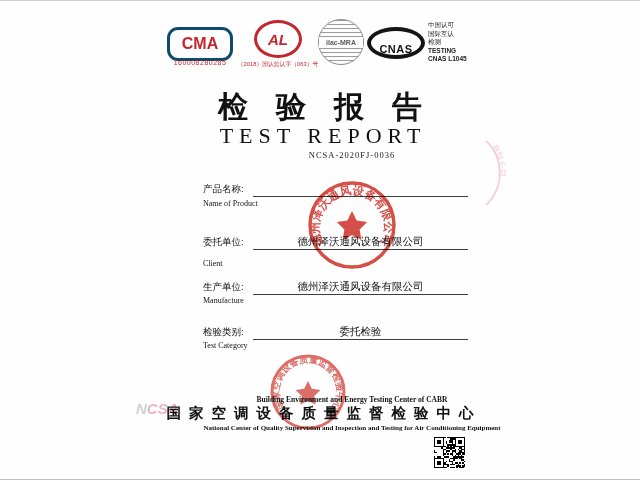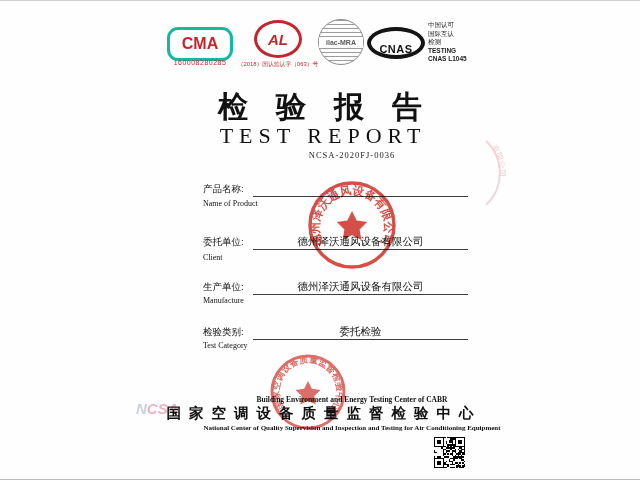--- a/index.html
+++ b/index.html
@@ -2,21 +2,21 @@
 <html><head>
 <meta charset="utf-8">
 <style>
   html,body{margin:0;padding:0;background:#e8e8e8;}
   #page{position:relative;width:640px;height:480px;background:#fefefe;overflow:hidden;
         font-family:"Liberation Sans",sans-serif;color:#1a1a1a;
         border-top:1px solid #cfcfcf;border-bottom:1px solid #bdbdbd;box-sizing:border-box;}
   .abs{position:absolute;}
   .ctr{left:0;width:640px;text-align:center;padding-left:32px;}
   
-  .cma-box{left:167px;top:26px;width:60px;height:28px;border:3px solid #14b8a6;border-radius:11px;
+  .cma-box{left:167px;top:26px;width:60px;height:28px;border:3px solid #0c4a6e;border-radius:11px;
            display:flex;align-items:center;justify-content:center;text-align:center;}
   .cma-box span{color:#c4262d;font-weight:bold;font-size:16px;letter-spacing:0px;}
   .cma-num{left:156px;top:58px;width:88px;text-align:center;font-size:7px;color:#c4262d;letter-spacing:.5px;}
   .cal-box{left:254px;top:19px;width:42px;height:32px;border:3px solid #c4262d;border-radius:50%;
            display:flex;align-items:center;justify-content:center;}
   .cal-box span{color:#c4262d;font-weight:bold;font-size:15px;font-style:italic;}
   .cal-cap{left:232px;top:59px;width:92px;text-align:center;font-size:5.8px;color:#c4262d;}
   .ilac{left:318px;top:18px;width:44px;height:44px;border-radius:50%;border:1px solid #8a8a8a;
         background:repeating-linear-gradient(#9c9c9c 0 1px,transparent 1px 4px);
         display:flex;align-items:center;justify-content:center;}
@@ -79,21 +79,21 @@
 
   <div class="abs ctr title-zh">检验报告</div>
   <div class="abs ctr title-en">TEST REPORT</div>
   <div class="abs ctr report-no">NCSA-2020FJ-0036</div>
 
   <div class="abs lbl-zh" style="top:182px">产品名称:</div>
   <div class="abs lbl-en" style="top:198px">Name of Product</div>
   <div class="abs fline" style="top:195px"></div>
 
   <div class="abs lbl-zh" style="top:235px">委托单位:</div>
-  <div class="abs lbl-en" style="top:252px">Client</div>
+  <div class="abs lbl-en" style="top:258px">Client</div>
   <div class="abs fval" style="top:234px">德州泽沃通风设备有限公司</div>
   <div class="abs fline" style="top:248px"></div>
 
   <div class="abs lbl-zh" style="top:280px">生产单位:</div>
   <div class="abs lbl-en" style="top:295px">Manufacture</div>
   <div class="abs fval" style="top:279px">德州泽沃通风设备有限公司</div>
   <div class="abs fline" style="top:293px"></div>
 
   <div class="abs lbl-zh" style="top:325px">检验类别:</div>
   <div class="abs lbl-en" style="top:340px">Test Category</div>

